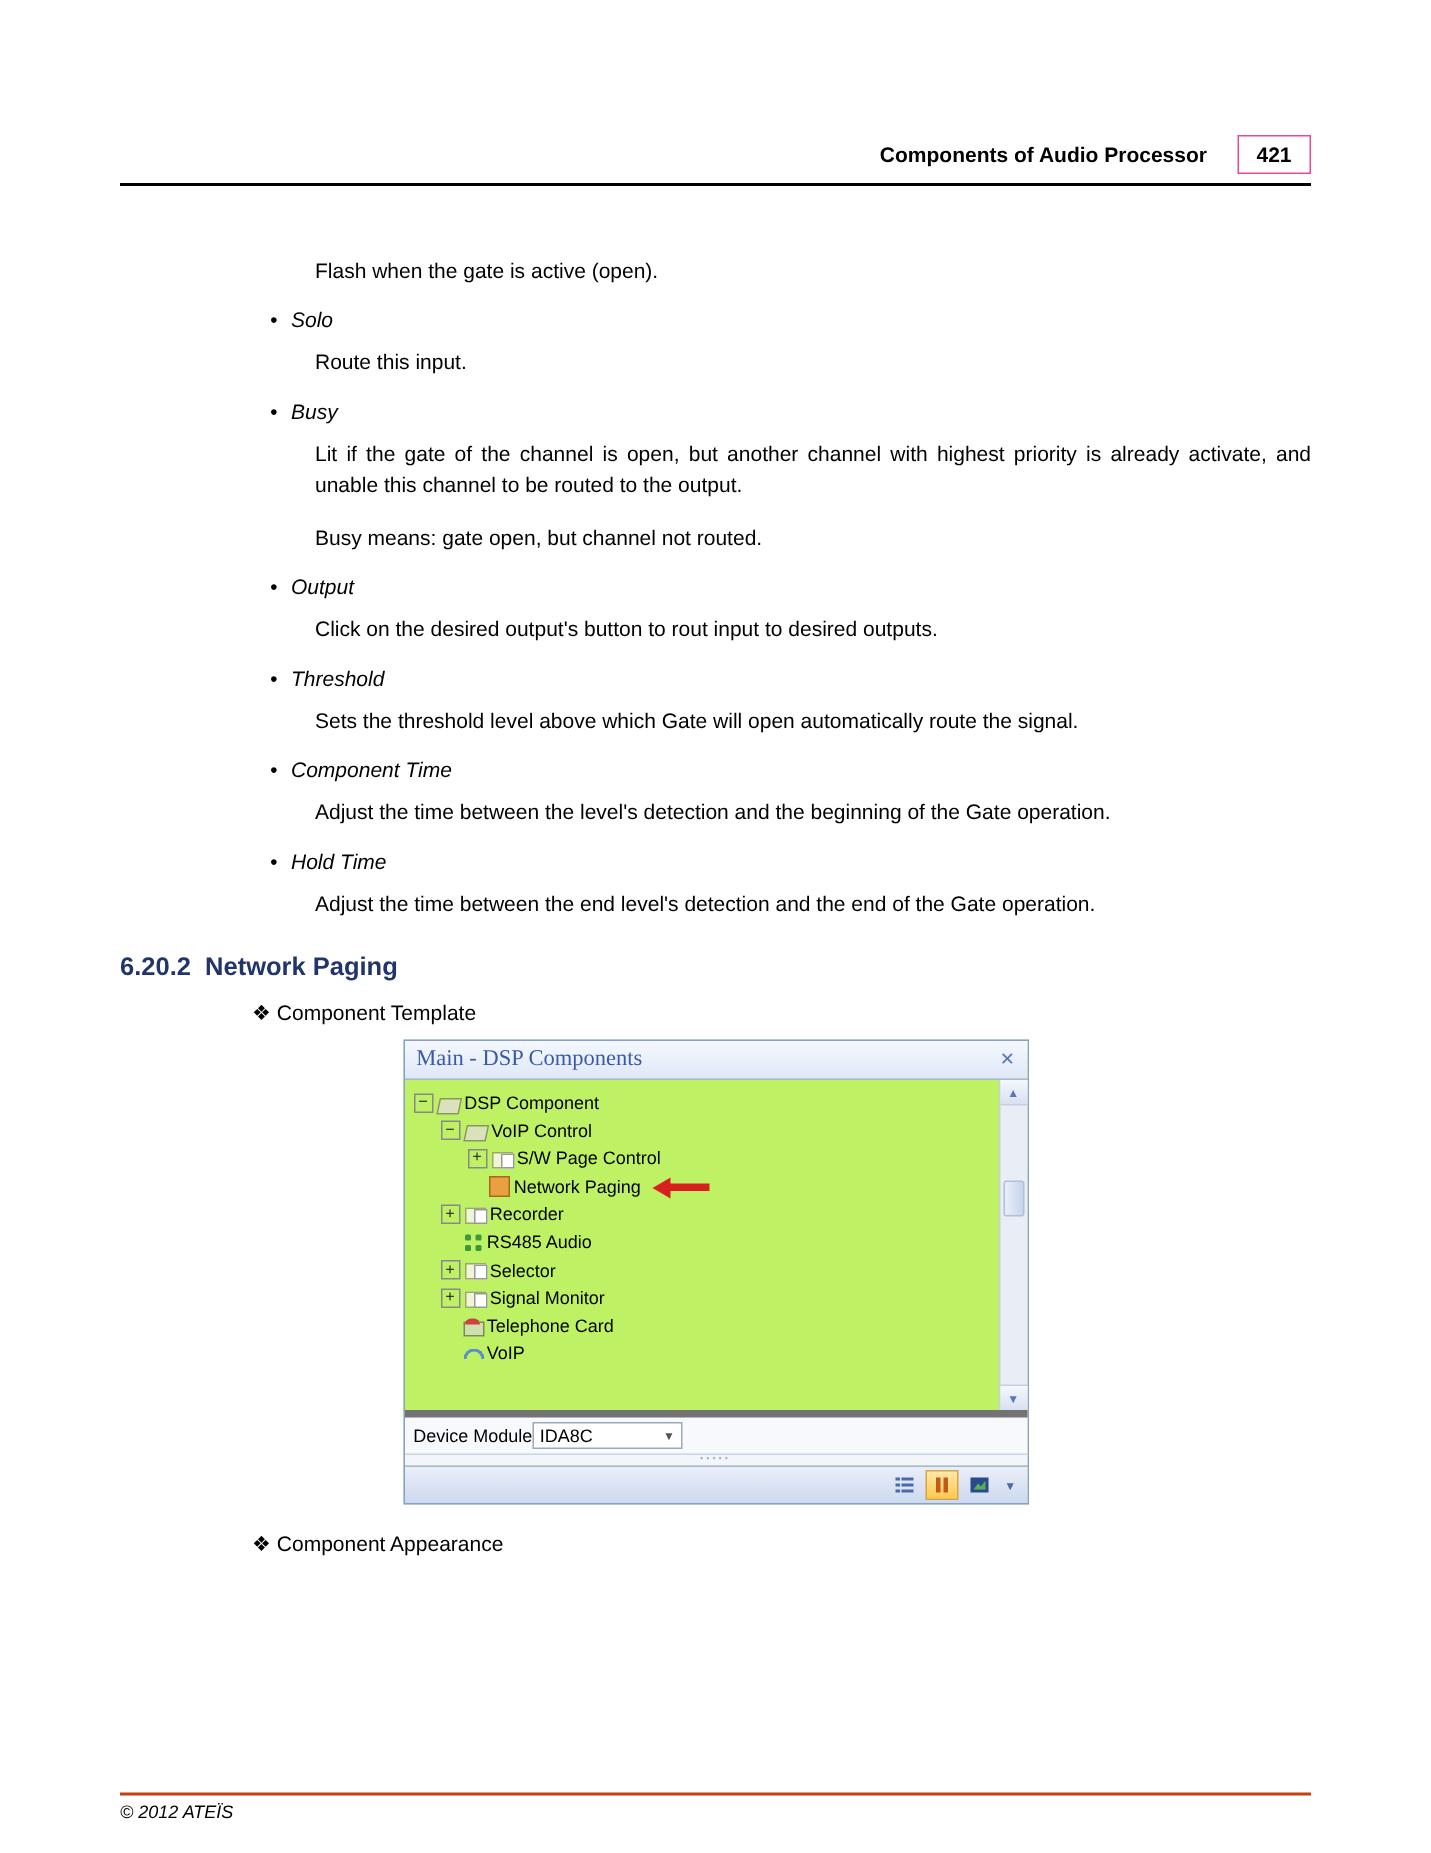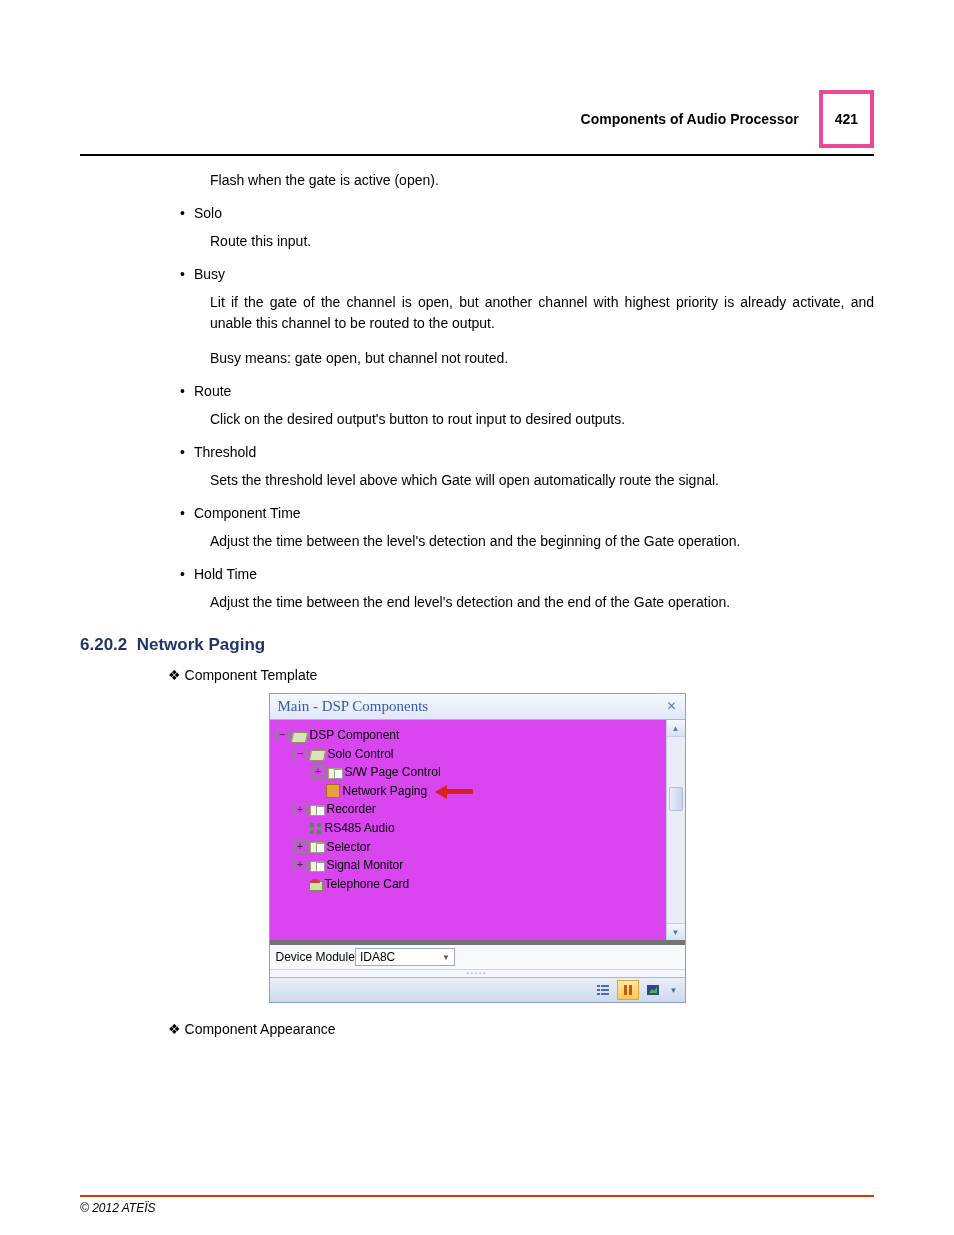--- a/index.html
+++ b/index.html
@@ -25,39 +25,40 @@
     padding-bottom: 6px;
     display: flex;
     justify-content: flex-end;
     align-items: center;
     font-size: 14px;
   }
   .header .title {
     font-weight: bold;
   }
   .page-num-box {
-    border: 4px solid #ec4899;
-    padding: 17px 12px;
+    border: 1px solid #ec4899;
+    padding: 4px 12px;
     margin-left: 20px;
     font-weight: bold;
   }
   .content {
     margin-top: 80px;
     font-size: 14px;
     color: #000;
   }
   .desc {
     margin: 10px 0 14px 130px;
     line-height: 1.5;
     text-align: justify;
   }
   .bullet {
     margin: 8px 0 4px 100px;
     position: relative;
     padding-left: 14px;
+    font-style: italic;
   }
   .bullet::before {
     content: "•";
     position: absolute;
     left: 0;
     top: 0;
     font-size: 14px;
   }
   .section-heading {
     margin: 22px 0 12px 0;
@@ -72,21 +73,21 @@
   .diamond::before {
     content: "❖";
     margin-right: 4px;
   }
   .screenshot-panel {
     width: 415px;
     margin: 0 auto 18px auto;
     border: 1px solid #8aa0c8;
     font-family: Tahoma, Arial, sans-serif;
     font-size: 12px;
-    background: #d946ef;
+    background: #bef264;
   }
   .panel-title {
     background: linear-gradient(#f5f8fe, #dfe8f7);
     border-bottom: 1px solid #a8b8d4;
     padding: 4px 8px;
     color: #3a5aa7;
     display: flex;
     justify-content: space-between;
     align-items: center;
     font-family: "Times New Roman", serif;
@@ -345,21 +346,21 @@
   <div class="content">
     <div class="desc">Flash when the gate is active (open).</div>
 
     <div class="bullet">Solo</div>
     <div class="desc">Route this input.</div>
 
     <div class="bullet">Busy</div>
     <div class="desc">Lit if the gate of the channel is open, but another channel with highest priority is already activate, and unable this channel to be routed to the output.</div>
     <div class="desc">Busy means: gate open, but channel not routed.</div>
 
-    <div class="bullet">Route</div>
+    <div class="bullet">Output</div>
     <div class="desc">Click on the desired output's button to rout input to desired outputs.</div>
 
     <div class="bullet">Threshold</div>
     <div class="desc">Sets the threshold level above which Gate will open automatically route the signal.</div>
 
     <div class="bullet">Component Time</div>
     <div class="desc">Adjust the time between the level's detection and the beginning of the Gate operation.</div>
 
     <div class="bullet">Hold Time</div>
     <div class="desc">Adjust the time between the end level's detection and the end of the Gate operation.</div>
@@ -378,21 +379,21 @@
       <div class="tree-area">
         <div class="tree">
           <div class="tree-row">
             <span class="sq">−</span>
             <span class="ticon folder-open"></span>
             <span>DSP Component</span>
           </div>
           <div class="tree-row" style="padding-left:18px">
             <span class="sq">−</span>
             <span class="ticon folder-open"></span>
-            <span>Solo Control</span>
+            <span>VoIP Control</span>
           </div>
           <div class="tree-row" style="padding-left:36px">
             <span class="sq">+</span>
             <span class="ticon folder-doc"></span>
             <span>S/W Page Control</span>
           </div>
           <div class="tree-row" style="padding-left:50px">
             <span class="netpage-icon"></span>
             <span>Network Paging</span>
             <span class="red-arrow"></span>
@@ -412,20 +413,24 @@
             <span>Selector</span>
           </div>
           <div class="tree-row" style="padding-left:18px">
             <span class="sq">+</span>
             <span class="ticon folder-doc"></span>
             <span>Signal Monitor</span>
           </div>
           <div class="tree-row" style="padding-left:33px">
             <span class="tel-icon"></span>
             <span>Telephone Card</span>
+          </div>
+          <div class="tree-row" style="padding-left:33px">
+            <span class="voip-icon"></span>
+            <span>VoIP</span>
           </div>
         </div>
         <div class="scrollbar">
           <div class="sb-btn">▲</div>
           <div class="sb-track">
               <div class="sb-thumb"></div>
             </div>
           <div class="sb-btn down">▼</div>
         </div>
       </div>

